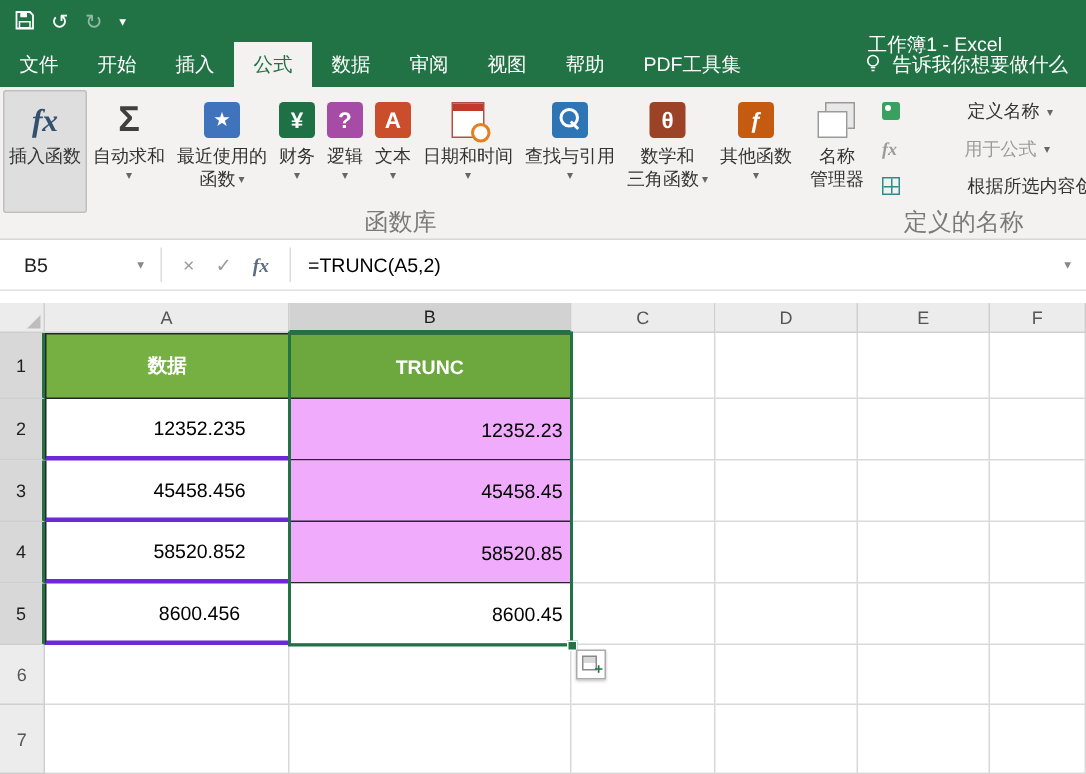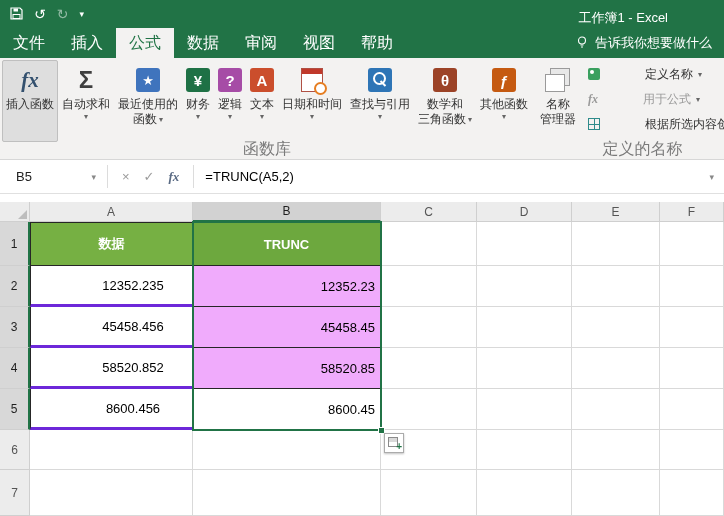--- a/index.html
+++ b/index.html
@@ -12,26 +12,26 @@
 
   
   .titlebar {
     height: 28px; background: #217346; display: flex; align-items: center;
     position: relative; color: #fff;
   }
   .qat { display: flex; align-items: center; gap: 11px; padding-left: 10px; }
   .qbtn { font-size: 14px; line-height: 14px; color: #fff; cursor: default; }
   .qbtn.dim { opacity: .5; }
   .qbtn.small { font-size: 9px; }
-  .wtitle { position: absolute; right: 56px; top: 4px; line-height: 28px; font-size: 13px; color: #fff; }
+  .wtitle { position: absolute; right: 56px; top: 16px; line-height: 28px; font-size: 13px; color: #fff; }
 
   
   .tabbar { height: 30px; background: #217346; display: flex; align-items: stretch; }
   .tab {
-    padding: 0 13px; line-height: 30px; font-size: 16px; color: #fff; white-space: nowrap;
+    padding: 0 13px; line-height: 30px; font-size: 13px; color: #fff; white-space: nowrap;
   }
   .tab.active { background: #f3f2f1; color: #217346; }
   .tellme { margin-left: auto; display: flex; align-items: center; gap: 6px; padding-right: 12px; font-size: 13px; color: #fff; white-space: nowrap; }
 
   
   .ribbon {
     height: 102px; background: #f3f2f1; border-bottom: 1px solid #d7d7d7;
     display: flex; align-items: stretch; padding: 0 1px; overflow: hidden;
   }
   .rgroup { display: flex; flex-direction: column; }
@@ -161,26 +161,28 @@
       </span>
       <span class="qbtn">↺</span>
       <span class="qbtn dim">↻</span>
       <span class="qbtn small">▾</span>
     </div>
     <div class="wtitle">工作簿1 - Excel</div>
   </div>
 
   <div class="tabbar">
     <div class="tab">文件</div>
+    <div class="tab">开始</div>
     <div class="tab">插入</div>
     <div class="tab active">公式</div>
     <div class="tab">数据</div>
     <div class="tab">审阅</div>
     <div class="tab">视图</div>
     <div class="tab">帮助</div>
+    <div class="tab">PDF工具集</div>
     <div class="tellme">
       <span>
         <svg width="14" height="14" viewBox="0 0 14 14" aria-hidden="true">
           <circle cx="7" cy="5.5" r="3.5" fill="none" stroke="#fff" stroke-width="1.1"></circle>
           <path d="M5.5 10h3M6 12h2" stroke="#fff" stroke-width="1.1"></path>
         </svg>
       </span>
       <span>告诉我你想要做什么</span>
     </div>
   </div>

